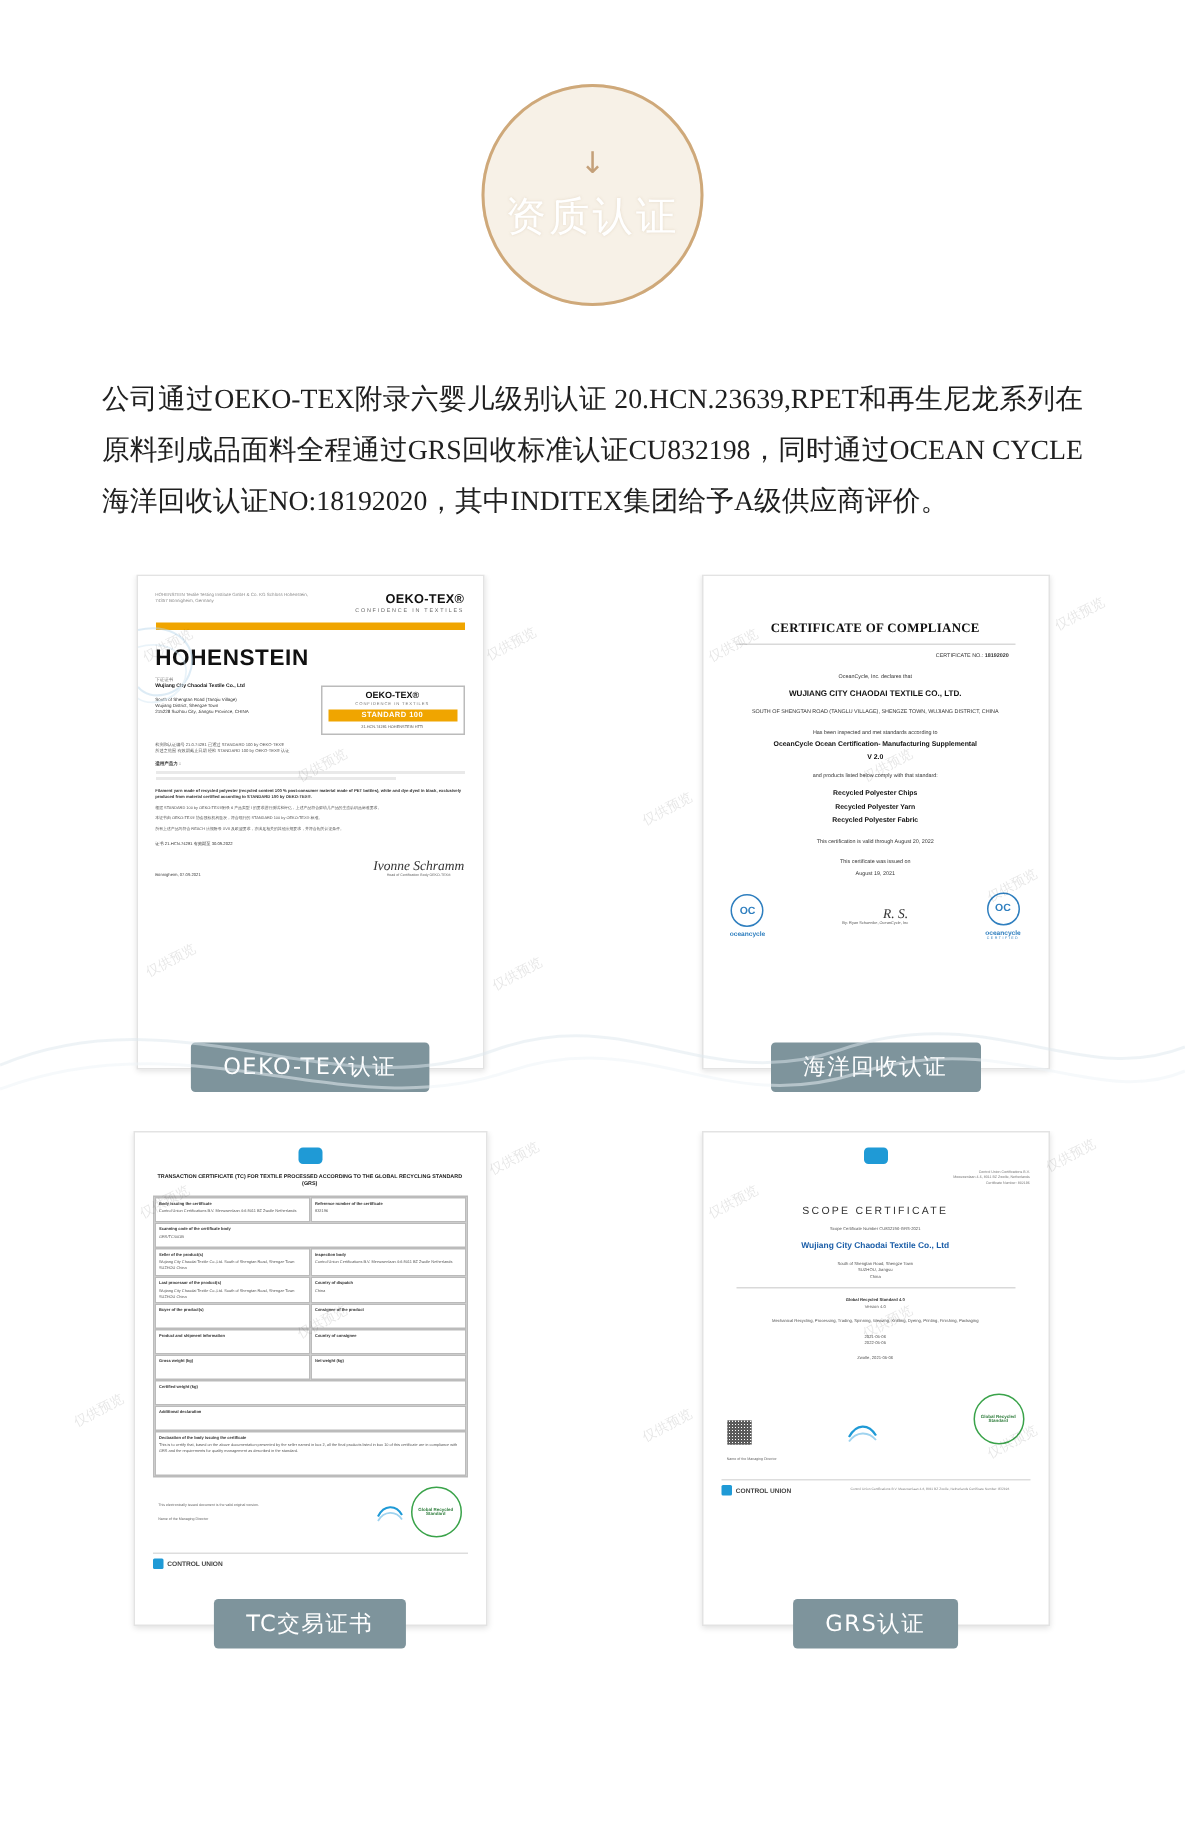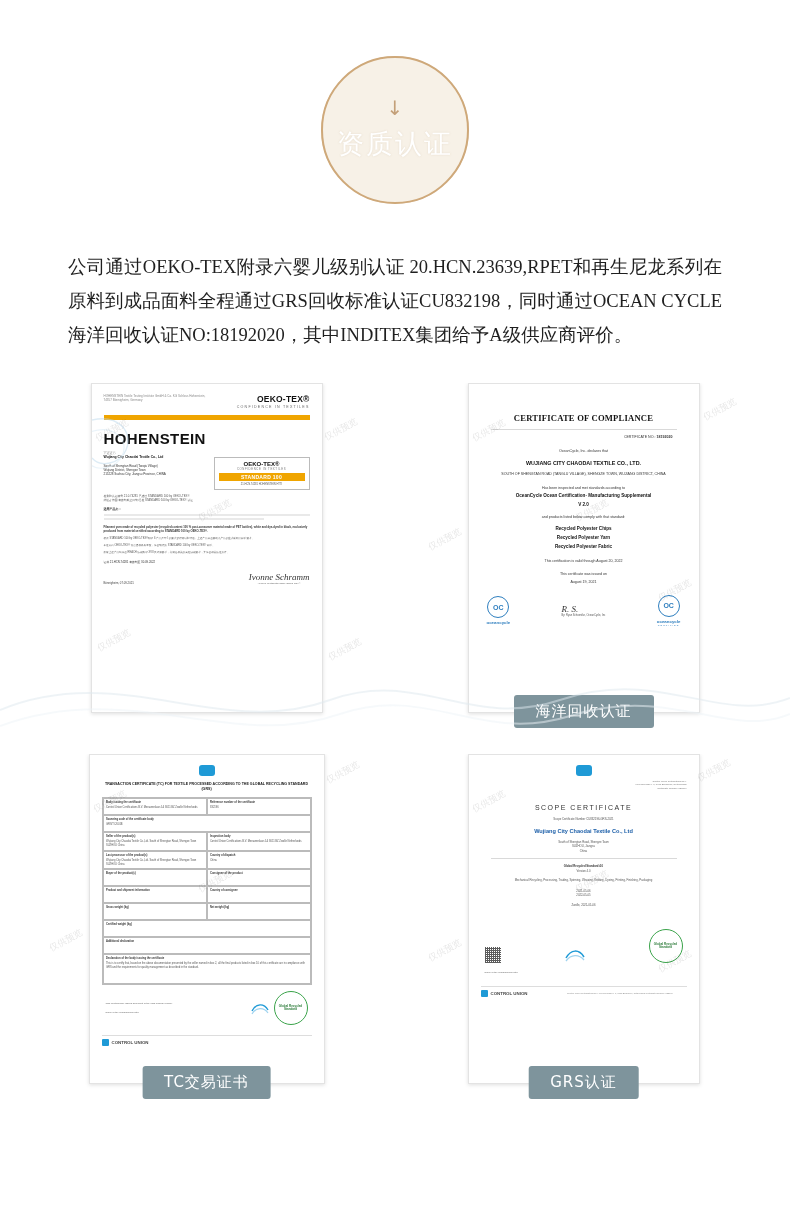--- a/index.html
+++ b/index.html
@@ -299,20 +299,21 @@
           </div>
         </div>
 
         <div class="wm a">仅供预览</div>
         <div class="wm c">仅供预览</div>
         <div class="wm e">仅供预览</div>
       </div>
       <div class="wm b" style="top:40px;right:10px;">仅供预览</div>
       <div class="wm d" style="top:260px;right:6px;">仅供预览</div>
     </div>
+    <div class="label">OEKO-TEX认证</div>
   </div>
 
   <div class="cert">
     <div class="cert-img">
       <div class="paper">
         <div style="text-align:center;font-size:2.4px;color:#999;line-height:1.5;">&nbsp;</div>
         <div class="comp-title">CERTIFICATE OF COMPLIANCE</div>
         <div class="hr"></div>
         <div class="comp-line" style="text-align:right;padding-right:14px;">
           <span>CERTIFICATE NO.:</span>
@@ -330,21 +331,21 @@
         <div class="comp-line b">Recycled Polyester Fabric</div>
         <div class="comp-line" style="margin-top:8px;">This certification is valid through August 20, 2022</div>
         <div class="comp-line" style="margin-top:8px;">This certificate was issued on</div>
         <div class="comp-line">August 19, 2021</div>
 
         <div class="oc-row">
           <div class="oc-badge">
             <div class="oc-circle">OC</div>
             <div class="oc-name">oceancycle</div>
           </div>
-          <div style="text-align:left;">
+          <div style="text-align:right;">
             <div class="sig">R. S.</div>
             <div style="font-size:2.6px;color:#555;">By: Ryan Schoenike, OceanCycle, Inc</div>
           </div>
           <div class="oc-badge">
             <div class="oc-circle">OC</div>
             <div class="oc-name">oceancycle</div>
             <div class="oc-sub">CERTIFIED</div>
           </div>
         </div>
 

